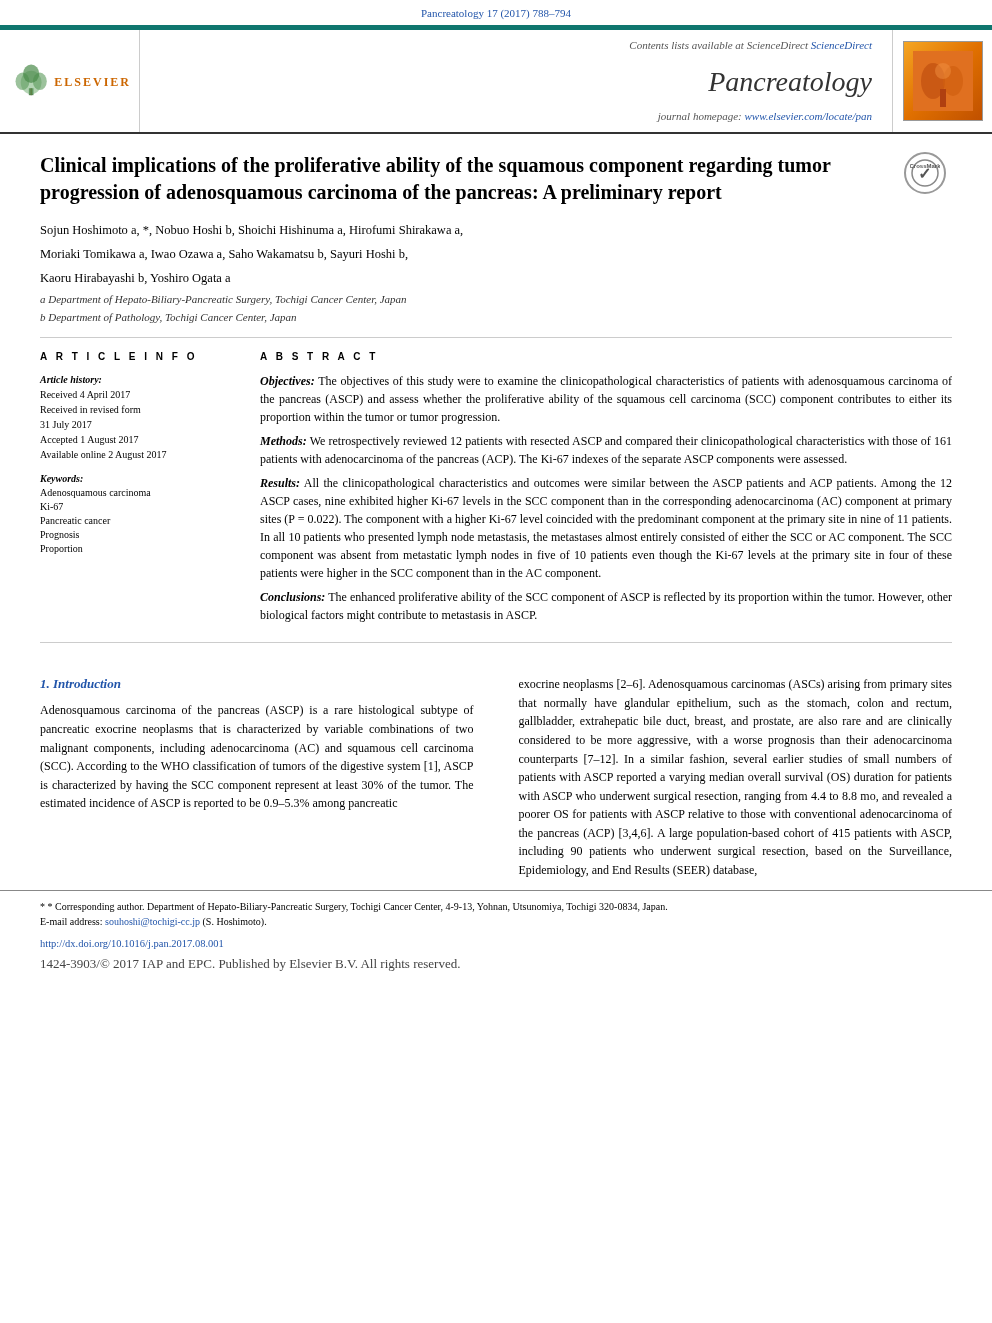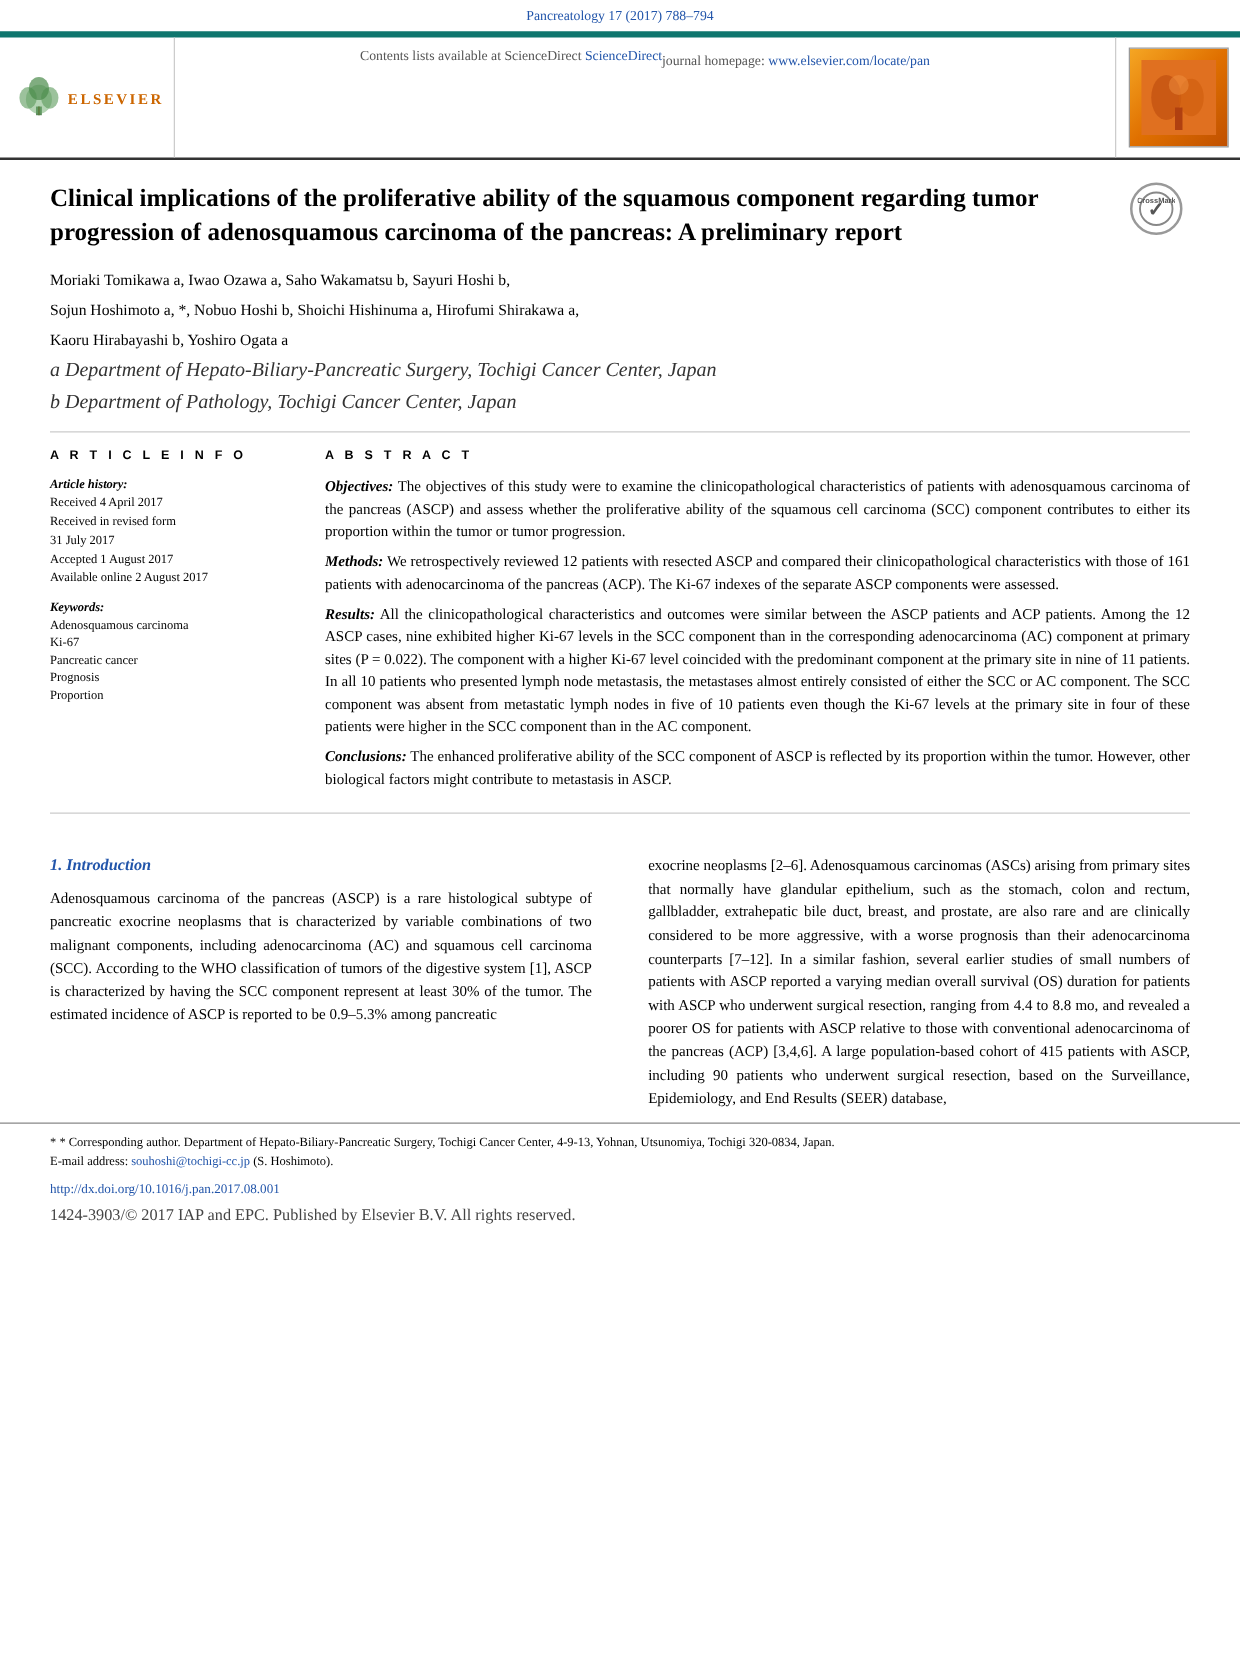--- a/index.html
+++ b/index.html
@@ -41,24 +41,25 @@
     .elsevier-text {
       font-size: 12px;
       font-weight: bold;
       color: #cc6600;
       letter-spacing: 2px;
       margin-top: 2px;
     }
     .header-center {
       flex: 1;
       display: flex;
-      flex-direction: row;
-      align-items: flex-start;
+      flex-direction: column;
+      align-items: flex-end;
       justify-content: center;
       padding: 8px 20px;
+      font-style: italic;
     }
     .sciencedirect-link {
       font-size: 11px;
       color: #555;
       margin-bottom: 4px;
     }
     .journal-title-header {
       font-size: 28px;
       font-weight: normal;
       color: #333;
@@ -122,21 +123,21 @@
       justify-content: center;
       font-size: 20px;
       color: #555;
     }
     .authors-line {
       font-size: 12.5px;
       margin-bottom: 4px;
       line-height: 1.6;
     }
     .affiliation {
-      font-size: 16px;
+      font-size: 11px;
       font-style: italic;
       color: #333;
       margin-top: 2px;
     }
     .divider {
       border: none;
       border-top: 1px solid #ccc;
       margin: 12px 0;
     }
     .two-col {
@@ -252,20 +253,21 @@
 
       <line x1="40" y1="40" x2="40" y2="52" stroke="#5a7a3a" stroke-width="2"></line>
     </svg>
     <div class="elsevier-text">ELSEVIER</div>
   </div>
 
   <div class="header-center">
     <div class="sciencedirect-link">
       <span>Contents lists available at ScienceDirect</span> <span style="color:#2255aa; text-decoration:none;">ScienceDirect</span>
     </div>
+    <div class="journal-title-header">Pancreatology</div>
     <div class="journal-homepage">
       <span>journal homepage: </span><span style="color:#2255aa;">www.elsevier.com/locate/pan</span>
     </div>
   </div>
 
   <div class="header-right">
     <div class="pancreatology-thumb">
       <svg width="60" height="60" viewBox="0 0 60 60">
         <rect width="60" height="60" fill="#e07020"></rect>
         <ellipse cx="20" cy="30" rx="12" ry="18" fill="#c05010" opacity="0.7"></ellipse>
@@ -286,24 +288,24 @@
         <svg width="30" height="30" viewBox="0 0 30 30">
           <circle cx="15" cy="15" r="13" fill="none" stroke="#888" stroke-width="1.5"></circle>
           <text x="15" y="21" text-anchor="middle" font-size="16" font-weight="bold" fill="#555" font-family="Arial">✓</text>
           <text x="15" y="10" text-anchor="middle" font-size="6" fill="#555" font-family="Arial">CrossMark</text>
         </svg>
       </div>
     </div>
   </div>
 
   <div class="authors-line">
+    <span>Sojun Hoshimoto a, *, Nobuo Hoshi b, Shoichi Hishinuma a, Hirofumi Shirakawa a,</span>
+  </div>
+  <div class="authors-line">
     <span>Moriaki Tomikawa a, Iwao Ozawa a, Saho Wakamatsu b, Sayuri Hoshi b,</span>
-  </div>
-  <div class="authors-line">
-    <span>Sojun Hoshimoto a, *, Nobuo Hoshi b, Shoichi Hishinuma a, Hirofumi Shirakawa a,</span>
   </div>
   <div class="authors-line">
     <span>Kaoru Hirabayashi b, Yoshiro Ogata a</span>
   </div>
   <div class="affiliation">a Department of Hepato-Biliary-Pancreatic Surgery, Tochigi Cancer Center, Japan</div>
   <div class="affiliation">b Department of Pathology, Tochigi Cancer Center, Japan</div>
 
   <hr class="divider">
 
   <div class="two-col">

